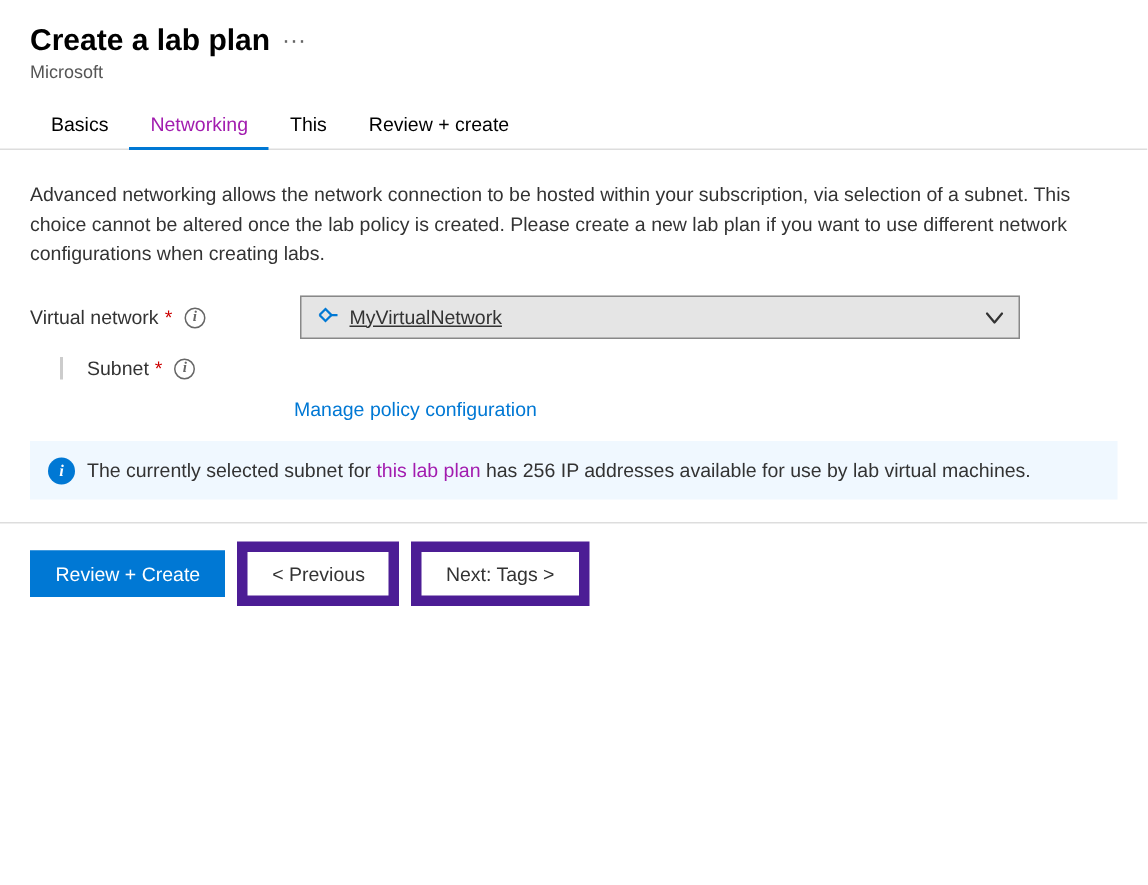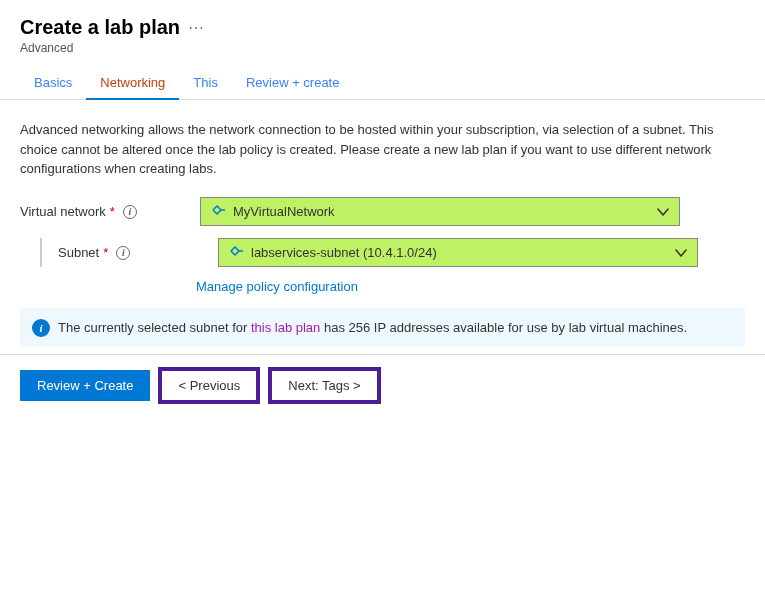--- a/index.html
+++ b/index.html
@@ -44,28 +44,28 @@
     .tabs-bar {
       display: flex;
       align-items: flex-end;
       padding: 0 20px;
       border-bottom: 1px solid #ddd;
       margin-top: 8px;
     }
     .tab {
       padding: 8px 14px;
       font-size: 13px;
-      color: #3b82f6;
+      color: #000000;
       cursor: pointer;
       border-bottom: 2px solid transparent;
       margin-bottom: -1px;
       white-space: nowrap;
     }
     .tab.active {
-      color: #c2410c;
+      color: #a21caf;
       border-bottom: 2px solid #0078d4;
       font-weight: 500;
     }
     .content {
       flex: 1;
       padding: 20px 20px 0 20px;
       overflow-y: auto;
     }
     .section-title {
       font-weight: 700;
@@ -145,26 +145,27 @@
       font-family: serif;
       font-weight: bold;
     }
     .dropdown {
       flex: 1;
       max-width: 480px;
       border: 1px solid #888;
       padding: 6px 10px;
       font-size: 13px;
       color: #333;
-      background: #bef264;
+      background: #e5e5e5;
       cursor: pointer;
       display: flex;
       align-items: center;
       justify-content: space-between;
       user-select: none;
+      text-decoration: underline;
     }
     .dropdown-left {
       display: flex;
       align-items: center;
       gap: 6px;
     }
     .network-icon {
       color: #0078d4;
       font-size: 12px;
     }
@@ -226,21 +227,21 @@
       color: #fff;
       border: 1px solid #0078d4;
       padding: 7px 16px;
       font-size: 13px;
       cursor: pointer;
       font-family: inherit;
     }
     .btn-secondary {
       background: #fff;
       color: #333;
-      border: 4px solid #4c1d95;
+      border: 7px solid #4c1d95;
       padding: 7px 16px;
       font-size: 13px;
       cursor: pointer;
       font-family: inherit;
     }
     .virtual-network-row {
       display: flex;
       align-items: center;
       margin-bottom: 12px;
     }
@@ -256,21 +257,21 @@
 </head>
 <body>
 
 <div class="page-container">
 
   <div class="header">
     <div class="header-title-row">
       <span class="header-title">Create a lab plan</span>
       <span class="header-ellipsis">···</span>
     </div>
-    <div class="header-subtitle">Advanced</div>
+    <div class="header-subtitle">Microsoft</div>
   </div>
 
   <div class="tabs-bar">
     <div class="tab">Basics</div>
     <div class="tab active">Networking</div>
     <div class="tab">This</div>
     <div class="tab">Review + create</div>
   </div>
 
   <div class="content">
@@ -302,36 +303,20 @@
       </div>
     </div>
 
     <div class="nested-section">
       <div class="nested-row">
         <div class="nested-label">
           <span>Subnet</span>
           <span class="required-star">*</span>
           <span class="info-icon">i</span>
         </div>
-        <div class="dropdown">
-          <div class="dropdown-left">
-            <span class="network-icon">
-              <svg width="16" height="12" viewBox="0 0 16 12" fill="none">
-                <polyline points="2,6 6,2 10,6 14,6" stroke="#0078d4" stroke-width="1.5" fill="none"></polyline>
-                <polyline points="2,6 6,10 10,6" stroke="#0078d4" stroke-width="1.5" fill="none"></polyline>
-              </svg>
-            </span>
-            <span>labservices-subnet (10.4.1.0/24)</span>
-          </div>
-          <span class="chevron-down">
-            <svg width="12" height="8" viewBox="0 0 12 8" fill="none">
-              <polyline points="1,1 6,7 11,1" stroke="#333" stroke-width="1.5" fill="none" stroke-linecap="round" stroke-linejoin="round"></polyline>
-            </svg>
-          </span>
-        </div>
       </div>
     </div>
 
     <a class="manage-link">Manage policy configuration</a>
 
     <div class="info-banner">
       <div class="info-circle">i</div>
       <div class="info-banner-text">
         <span>The currently selected subnet for </span><span class="info-banner-link">this lab plan</span><span> has 256 IP addresses available for use by lab virtual machines.</span>
       </div>

